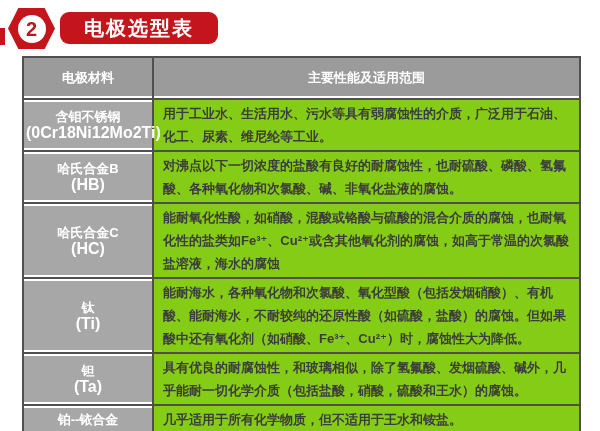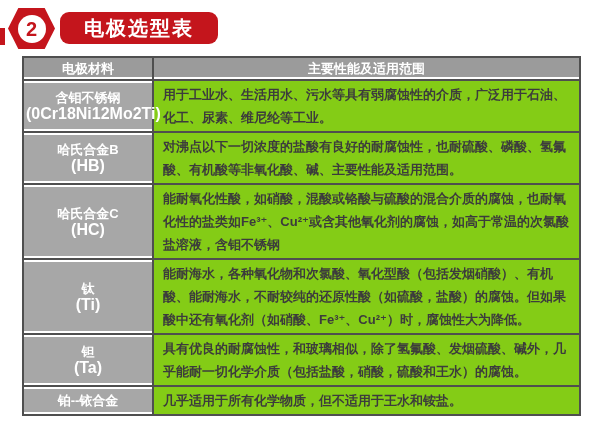--- a/index.html
+++ b/index.html
@@ -28,21 +28,21 @@
   
   .title-pill{position:absolute;left:60px;top:12px;width:158px;height:32px;background:var(--red);
        border-radius:9px;display:flex;align-items:center;justify-content:center;}
   .title-pill span{color:#fff;font-size:20px;font-weight:bold;letter-spacing:2px;line-height:1;}
 
   
   table{position:absolute;left:22px;top:56px;width:559px;border-collapse:collapse;table-layout:fixed;}
   th,td{border:2px solid var(--border-dark);}
   col.c1{width:130px;}
   thead th{background:var(--header-gray);color:#fff;font-size:13px;font-weight:bold;
-       text-align:center;vertical-align:middle;height:23px;
+       text-align:center;vertical-align:middle;height:42px;
        box-shadow:inset 0 -2px 0 #fff;}
   tbody th.mat{background:var(--cell-gray);color:#fff;font-size:13px;font-weight:bold;
        text-align:center;vertical-align:middle;padding:2px 2px;
        box-shadow:inset 0 2px 0 #fff,inset 0 -2px 0 #fff;margin-left:12px;}
   .mat-name,.mat-sub{display:block;line-height:16px;}
   .mat-sub{font-size:16px;}
   td.desc{background:#84cc16;color:var(--text-dark);font-size:13px;font-weight:bold;
        line-height:23px;padding:2px 6px 2px 9px;vertical-align:middle;text-align:left;}
   tr.r1{height:52px;} tr.r2{height:45px;} tr.r3{height:69px;} tr.r4{height:71px;}
   tr.r5{height:48px;} tr.r6{height:23px;} tr.r7{height:21px;}
@@ -82,28 +82,28 @@
           <span class="mat-name">含钼不锈钢</span>
           <span class="mat-sub">(0Cr18Ni12Mo2Ti)</span>
         </th>
         <td class="desc">用于工业水、生活用水、污水等具有弱腐蚀性的介质，广泛用于石油、化工、尿素、维尼纶等工业。</td>
       </tr>
       <tr class="r2">
         <th class="mat">
           <span class="mat-name">哈氏合金B</span>
           <span class="mat-sub">(HB)</span>
         </th>
-        <td class="desc">对沸点以下一切浓度的盐酸有良好的耐腐蚀性，也耐硫酸、磷酸、氢氟酸、有机酸等非氧化酸、碱、主要性能及适用范围。</td>
+        <td class="desc">对沸点以下一切浓度的盐酸有良好的耐腐蚀性，也耐硫酸、磷酸、氢氟酸、各种氧化物和次氯酸、碱、非氧化盐液的腐蚀。</td>
       </tr>
       <tr class="r3">
         <th class="mat">
           <span class="mat-name">哈氏合金C</span>
           <span class="mat-sub">(HC)</span>
         </th>
-        <td class="desc">能耐氧化性酸，如硝酸，混酸或铬酸与硫酸的混合介质的腐蚀，也耐氧化性的盐类如Fe³⁺、Cu²⁺或含其他氧化剂的腐蚀，如高于常温的次氯酸盐溶液，含钼不锈钢</td>
+        <td class="desc">能耐氧化性酸，如硝酸，混酸或铬酸与硫酸的混合介质的腐蚀，也耐氧化性的盐类如Fe³⁺、Cu²⁺或含其他氧化剂的腐蚀，如高于常温的次氯酸盐溶液，海水的腐蚀</td>
       </tr>
       <tr class="r4">
         <th class="mat">
           <span class="mat-name">钛</span>
           <span class="mat-sub">(Ti)</span>
         </th>
         <td class="desc">能耐海水，各种氧化物和次氯酸、氧化型酸（包括发烟硝酸）、有机酸、能耐海水，不耐较纯的还原性酸（如硫酸，盐酸）的腐蚀。但如果酸中还有氧化剂（如硝酸、Fe³⁺、Cu²⁺）时，腐蚀性大为降低。</td>
       </tr>
       <tr class="r5">
         <th class="mat">

